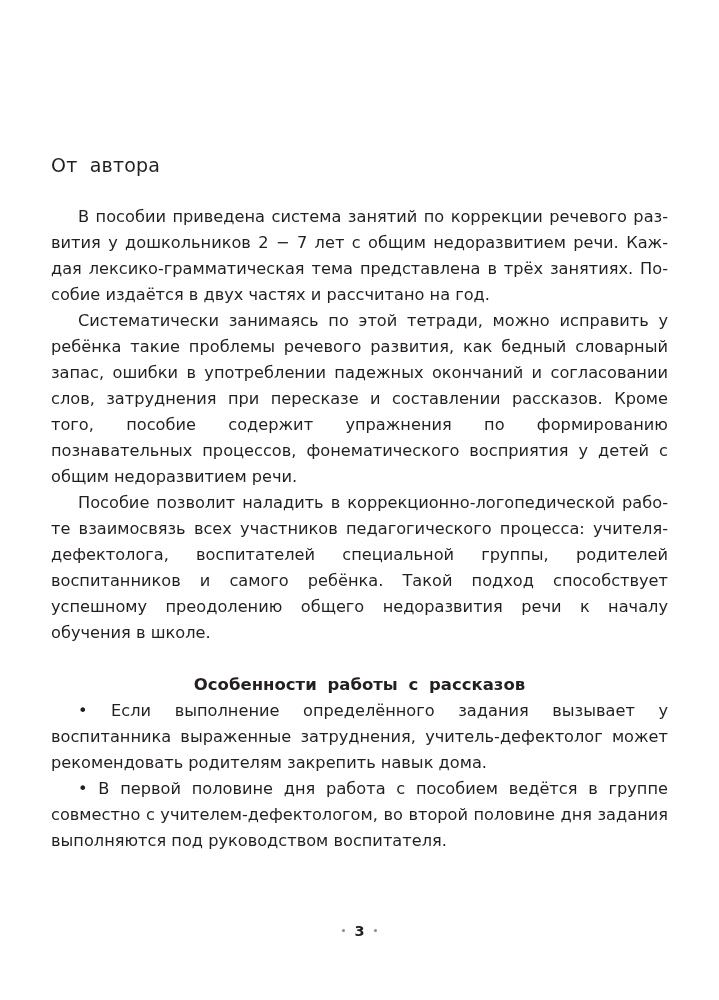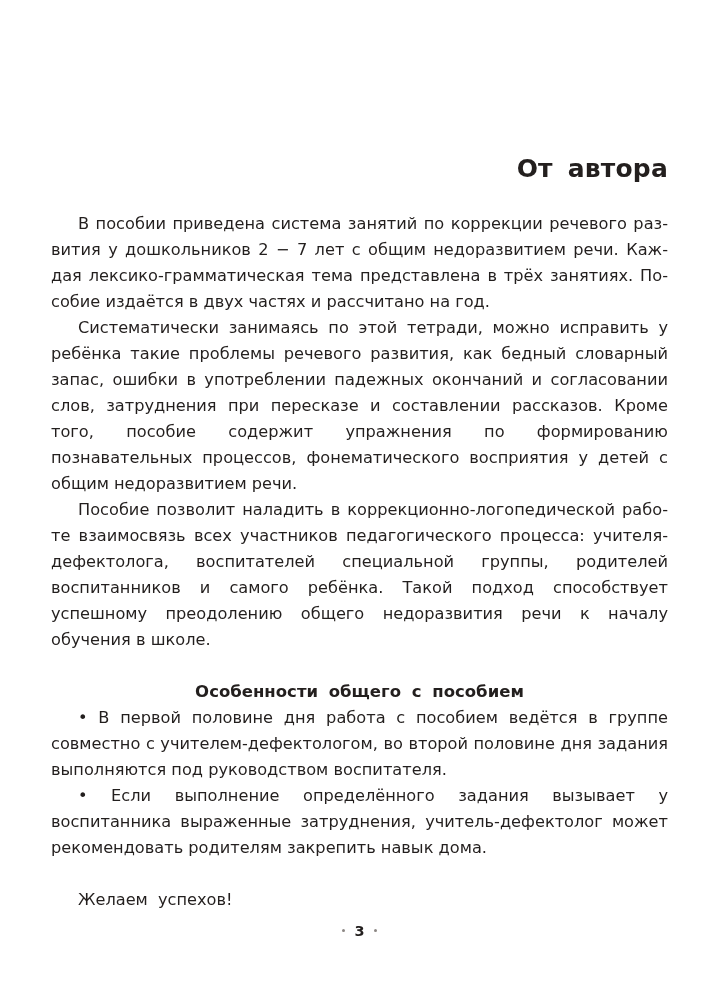--- a/index.html
+++ b/index.html
@@ -23,23 +23,23 @@
   .content {
     position: absolute;
     left: 51px;
     top: 155px;
     width: 617px;
   }
 
   h1.doc-title {
     margin: 0 0 28px 0;
     padding: 0;
-    font-size: 25px;
-    font-weight: 700;
-    text-align: right;
+    font-size: 19px;
+    font-weight: 400;
+    text-align: left;
     letter-spacing: 0.2px;
     line-height: 1.1;
     word-spacing: 6px;
   }
 
   h2.section-title {
     margin: 0;
     padding: 0;
     font-size: 16.5px;
     font-weight: 700;
@@ -116,29 +116,28 @@
     <h1 class="doc-title">От  автора</h1>
 
     <p class="body-par">В пособии приведена система занятий по коррекции речевого раз­вития у дошкольников 2 − 7 лет с общим недоразвитием речи. Каж­дая лексико-грамматическая тема представлена в трёх занятиях. По­собие издаётся в двух частях и рассчитано на год.</p>
 
     <p class="body-par">Систематически занимаясь по этой тетради, можно исправить у ребёнка такие проблемы речевого развития, как бедный словарный запас, ошибки в употреблении падежных окончаний и согласовании слов, затруднения при пересказе и составлении рассказов. Кроме того, пособие содержит упражнения по формированию познавательных про­цессов, фонематического восприятия у детей с общим недоразвитием речи.</p>
 
     <p class="body-par">Пособие позволит наладить в коррекционно-логопедической рабо­те взаимосвязь всех участников педагогического процесса: учителя-де­фектолога, воспитателей специальной группы, родителей воспитанников и самого ребёнка. Такой подход способствует успешному преодолению общего недоразвития речи к началу обучения в школе.</p>
 
     <div class="gap-before-section"></div>
 
-    <h2 class="section-title">Особенности  общего  с  пособием</h2>
+    <h2 class="section-title">Особенности  работы  с  рассказов</h2>
+
+    <p class="bullet-par">• Если выполнение определённого задания вызывает у воспитанни­ка выраженные затруднения, учитель-дефектолог может рекомендовать родителям закрепить навык дома.</p>
 
     <p class="bullet-par">• В первой половине дня работа с пособием ведётся в группе совместно с учителем-дефектологом, во второй половине дня задания выполняются под руководством воспитателя.</p>
 
-    <p class="bullet-par">• Если выполнение определённого задания вызывает у воспитанни­ка выраженные затруднения, учитель-дефектолог может рекомендовать родителям закрепить навык дома.</p>
-
     <div class="gap-before-closing"></div>
 
-    <p class="closing-par">Желаем успехов!</p>
 
   </div>
 
   <div class="footer">
     <span class="dot"></span><span class="pagenum">3</span><span class="dot"></span>
   </div>
 
 </div>
 
 </body></html>

